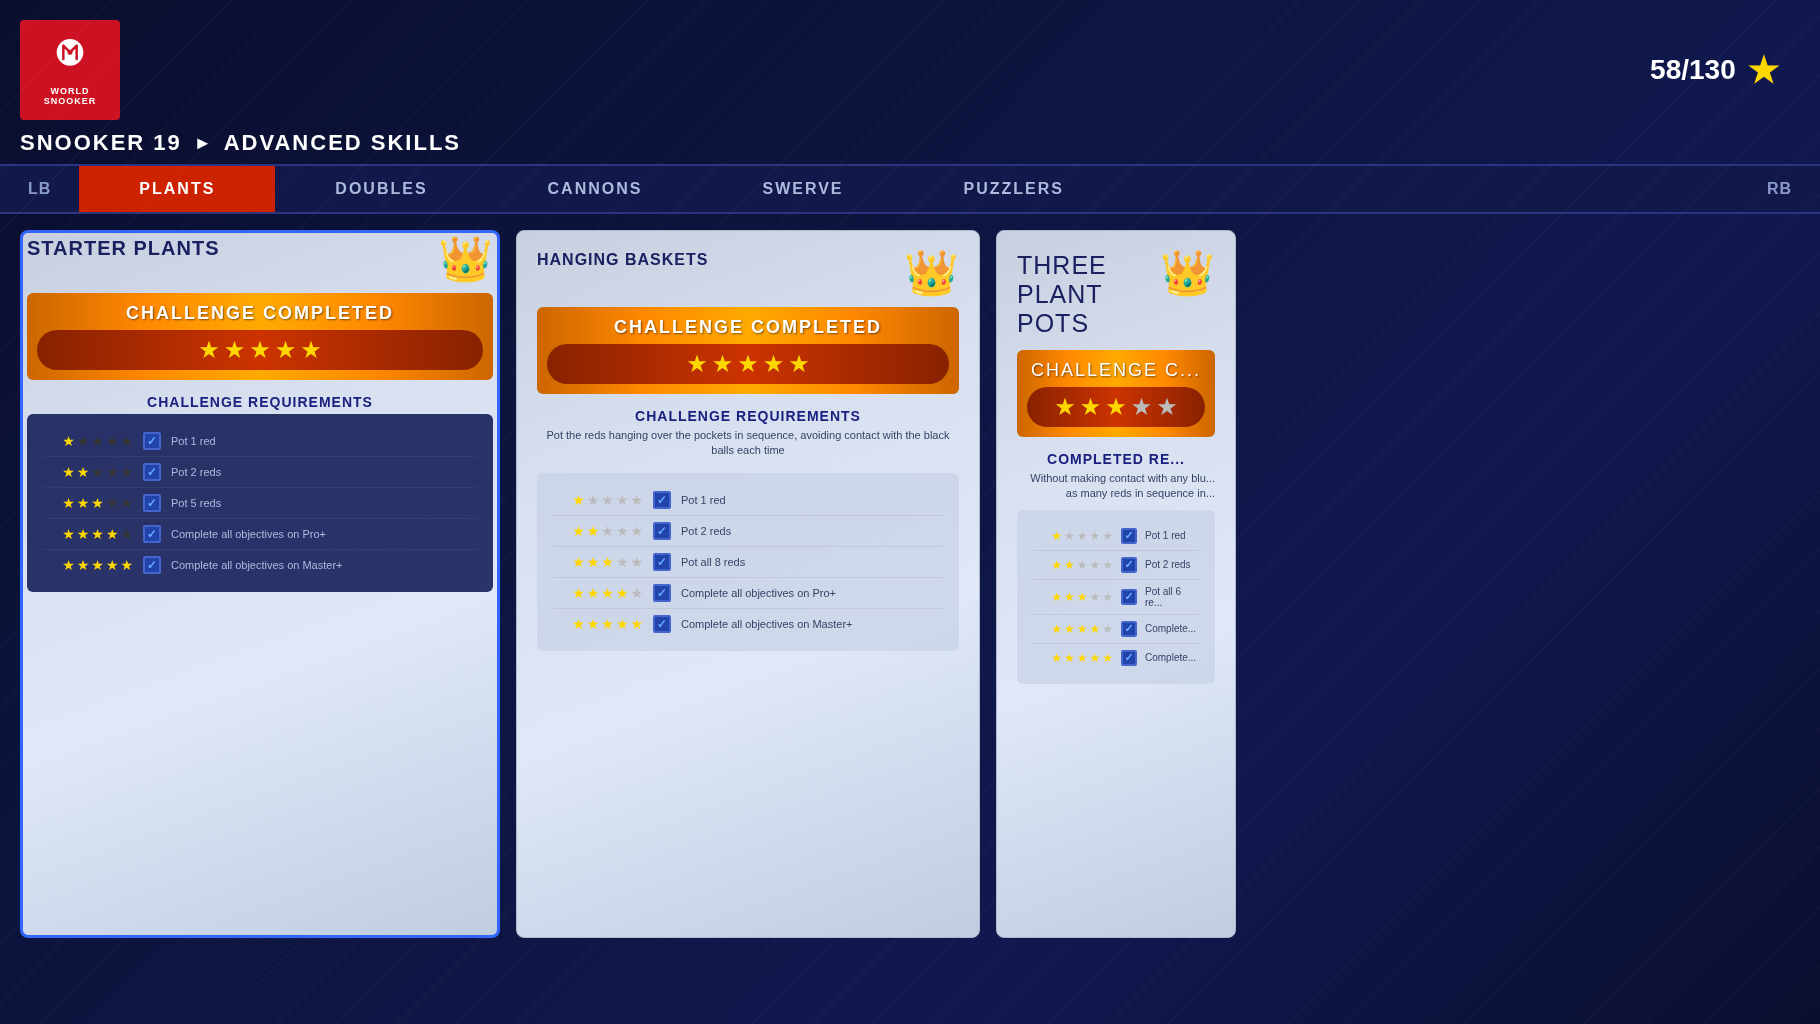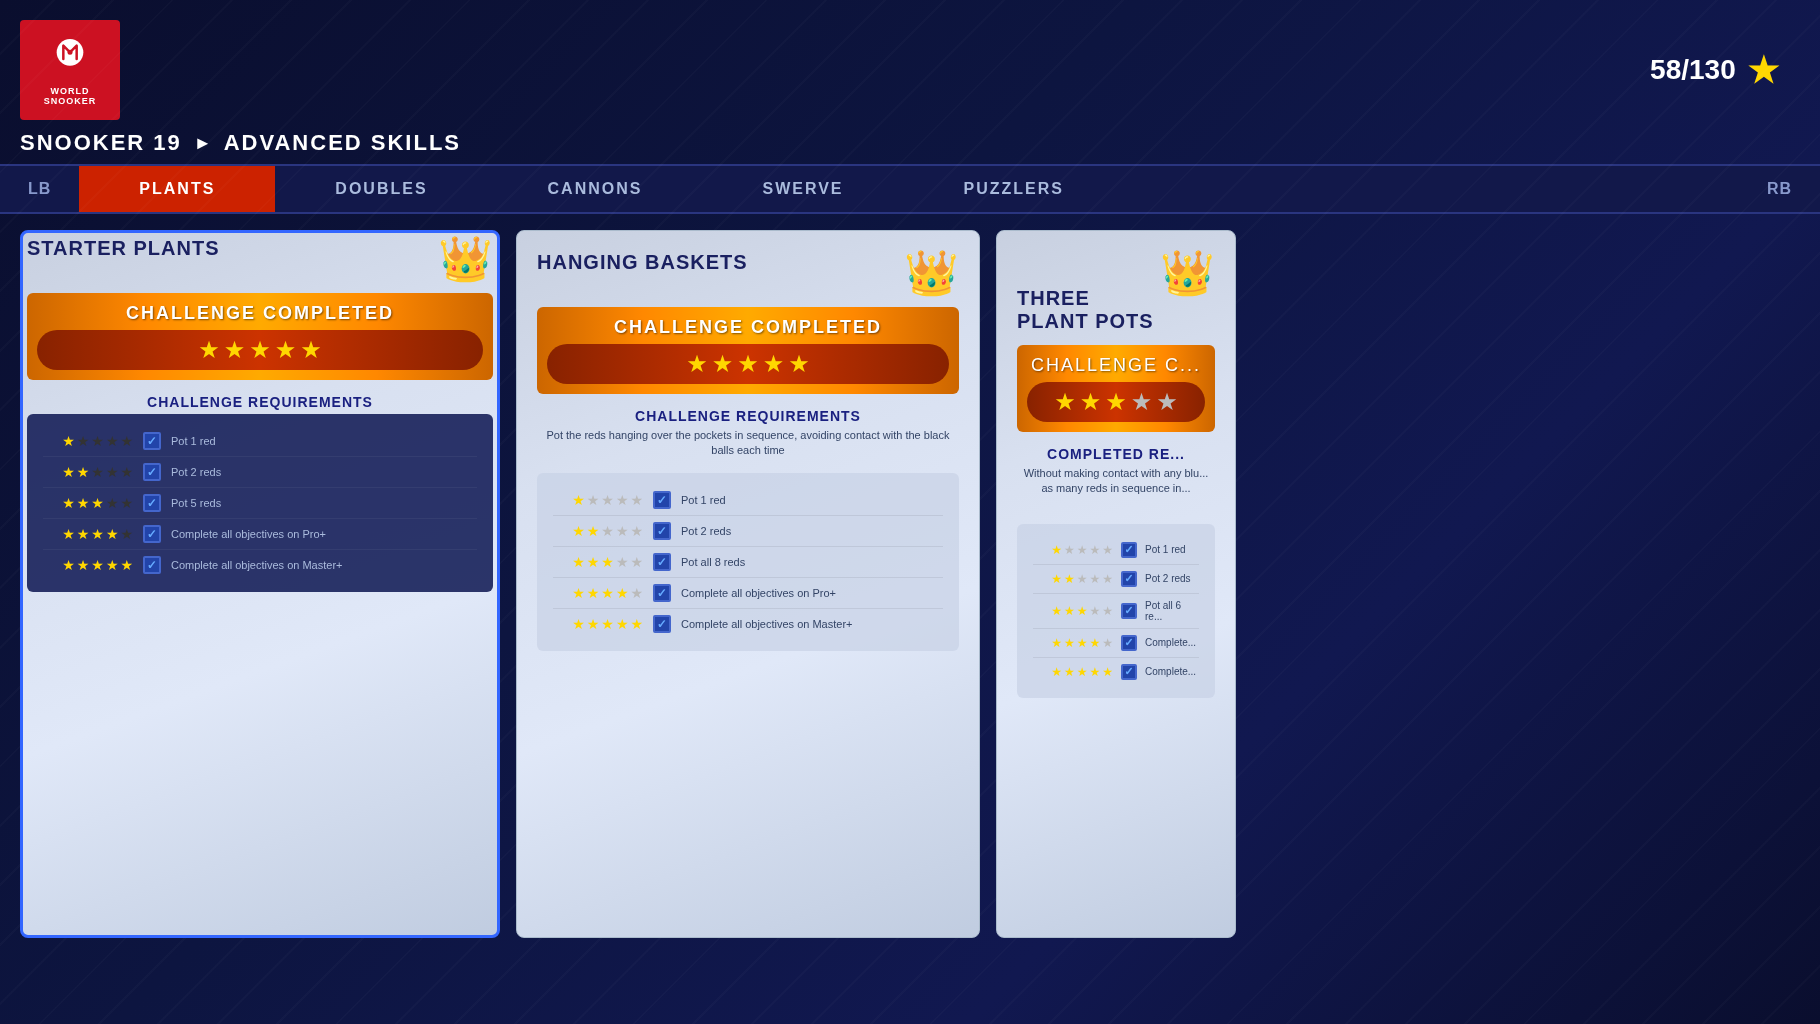--- a/index.html
+++ b/index.html
@@ -257,21 +257,21 @@
         </div>
         <span style="font-size:11px;color:#aabbdd;font-family:Arial,sans-serif;">Complete all objectives on Master+</span>
       </div>
 
     </div>
   </div>
 
   <div style="flex: 0 0 464px; background:linear-gradient(160deg,#c8d0e0 0%,#d8e0f0 30%,#e0e8f8 60%,#c0cce0 100%); border-radius:8px; padding:20px; margin-right:16px; position:relative; border:1px solid #aabbcc;">
 
     <div style="display:flex; justify-content:space-between; align-items:flex-start; margin-bottom:12px;">
-      <div style="font-size:20px; font-weight:900; color:#1a2060; letter-spacing:1px;">HANGING BASKETS</div>
+      <div style="font-size:16px; font-weight:900; color:#1a2060; letter-spacing:1px;">HANGING BASKETS</div>
       <div style="font-size:44px; line-height:1; color:#FFD700;">👑</div>
     </div>
 
     <div style="background:linear-gradient(90deg,#cc6600,#ff8800,#ffaa00,#ff8800,#cc6600); border-radius:6px; padding:10px; text-align:center; margin-bottom:14px;">
       <span style="font-size:18px; font-weight:900; color:white; letter-spacing:2px; text-shadow:1px 1px 2px rgba(0,0,0,0.5); display:block; margin-bottom:6px;">CHALLENGE COMPLETED</span>
       <div style="display:flex; justify-content:center; align-items:center; gap:4px; background:linear-gradient(90deg,#882200,#cc3300,#882200); border-radius:20px; padding:6px 20px;">
         <span style="color:#FFD700; font-size:24px;">★</span>
         <span style="color:#FFD700; font-size:24px;">★</span>
         <span style="color:#FFD700; font-size:24px;">★</span>
         <span style="color:#FFD700; font-size:24px;">★</span>
@@ -352,37 +352,37 @@
           <span style="color:#66aaff;font-size:12px;font-weight:900;">✓</span>
         </div>
         <span style="font-size:11px;color:#334466;font-family:Arial,sans-serif;">Complete all objectives on Master+</span>
       </div>
     </div>
   </div>
 
   <div style="flex: 0 0 240px; background:linear-gradient(160deg,#c8d0e0 0%,#d8e0f0 30%,#e0e8f8 60%,#c0cce0 100%); border-radius:8px; padding:20px; position:relative; overflow:hidden; border:1px solid #aabbcc;">
 
     <div style="display:flex; justify-content:space-between; align-items:flex-start; margin-bottom:12px;">
-      <div style="font-size:20px; font-weight:700; color:#1a2060; letter-spacing:1px;margin-top:36px;">THREE PLANT POTS</div>
+      <div style="font-size:25px; font-weight:400; color:#1a2060; letter-spacing:1px;">THREE PLANT POTS</div>
       <div style="font-size:44px; line-height:1; color:#FFD700;">👑</div>
     </div>
 
     <div style="background:linear-gradient(90deg,#cc6600,#ff8800,#ffaa00,#ff8800,#cc6600); border-radius:6px; padding:10px; text-align:center; margin-bottom:14px;">
       <span style="font-size:18px; font-weight:400; color:white; letter-spacing:2px; text-shadow:1px 1px 2px rgba(0,0,0,0.5); display:block; margin-bottom:6px;">CHALLENGE C...</span>
       <div style="display:flex; justify-content:center; align-items:center; gap:4px; background:linear-gradient(90deg,#882200,#cc3300,#882200); border-radius:20px; padding:6px 20px;">
         <span style="color:#FFD700; font-size:24px;">★</span>
         <span style="color:#FFD700; font-size:24px;">★</span>
         <span style="color:#FFD700; font-size:24px;">★</span>
         <span style="color:#bbb; font-size:24px;">★</span>
         <span style="color:#bbb; font-size:24px;">★</span>
       </div>
     </div>
 
     <div style="font-size:14px; font-weight:900; color:#1a2080; text-align:center; letter-spacing:1px; margin-bottom:4px;">COMPLETED RE...</div>
-    <div style="font-size:11px; color:#334466; text-align:center; margin-bottom:27px; line-height:1.4;">Without making contact with any blu... as many reds in sequence in...</div>
+    <div style="font-size:11px; color:#334466; text-align:right; margin-bottom:8px; line-height:1.4;">Without making contact with any blu... as many reds in sequence in...</div>
 
     <div style="background:rgba(200,210,230,0.7); border-radius:6px; padding:12px 16px;">
 
       <div style="display:flex; align-items:center; gap:8px; padding:6px 0; border-bottom:1px solid rgba(0,0,0,0.07);">
         <div style="display:flex; gap:2px; min-width:80px; justify-content:flex-end;">
           <span style="font-size:12px; color:#FFD700;">★</span>
           <span style="font-size:12px; color:#bbb;">★</span>
           <span style="font-size:12px; color:#bbb;">★</span>
           <span style="font-size:12px; color:#bbb;">★</span>
           <span style="font-size:12px; color:#bbb;">★</span>

